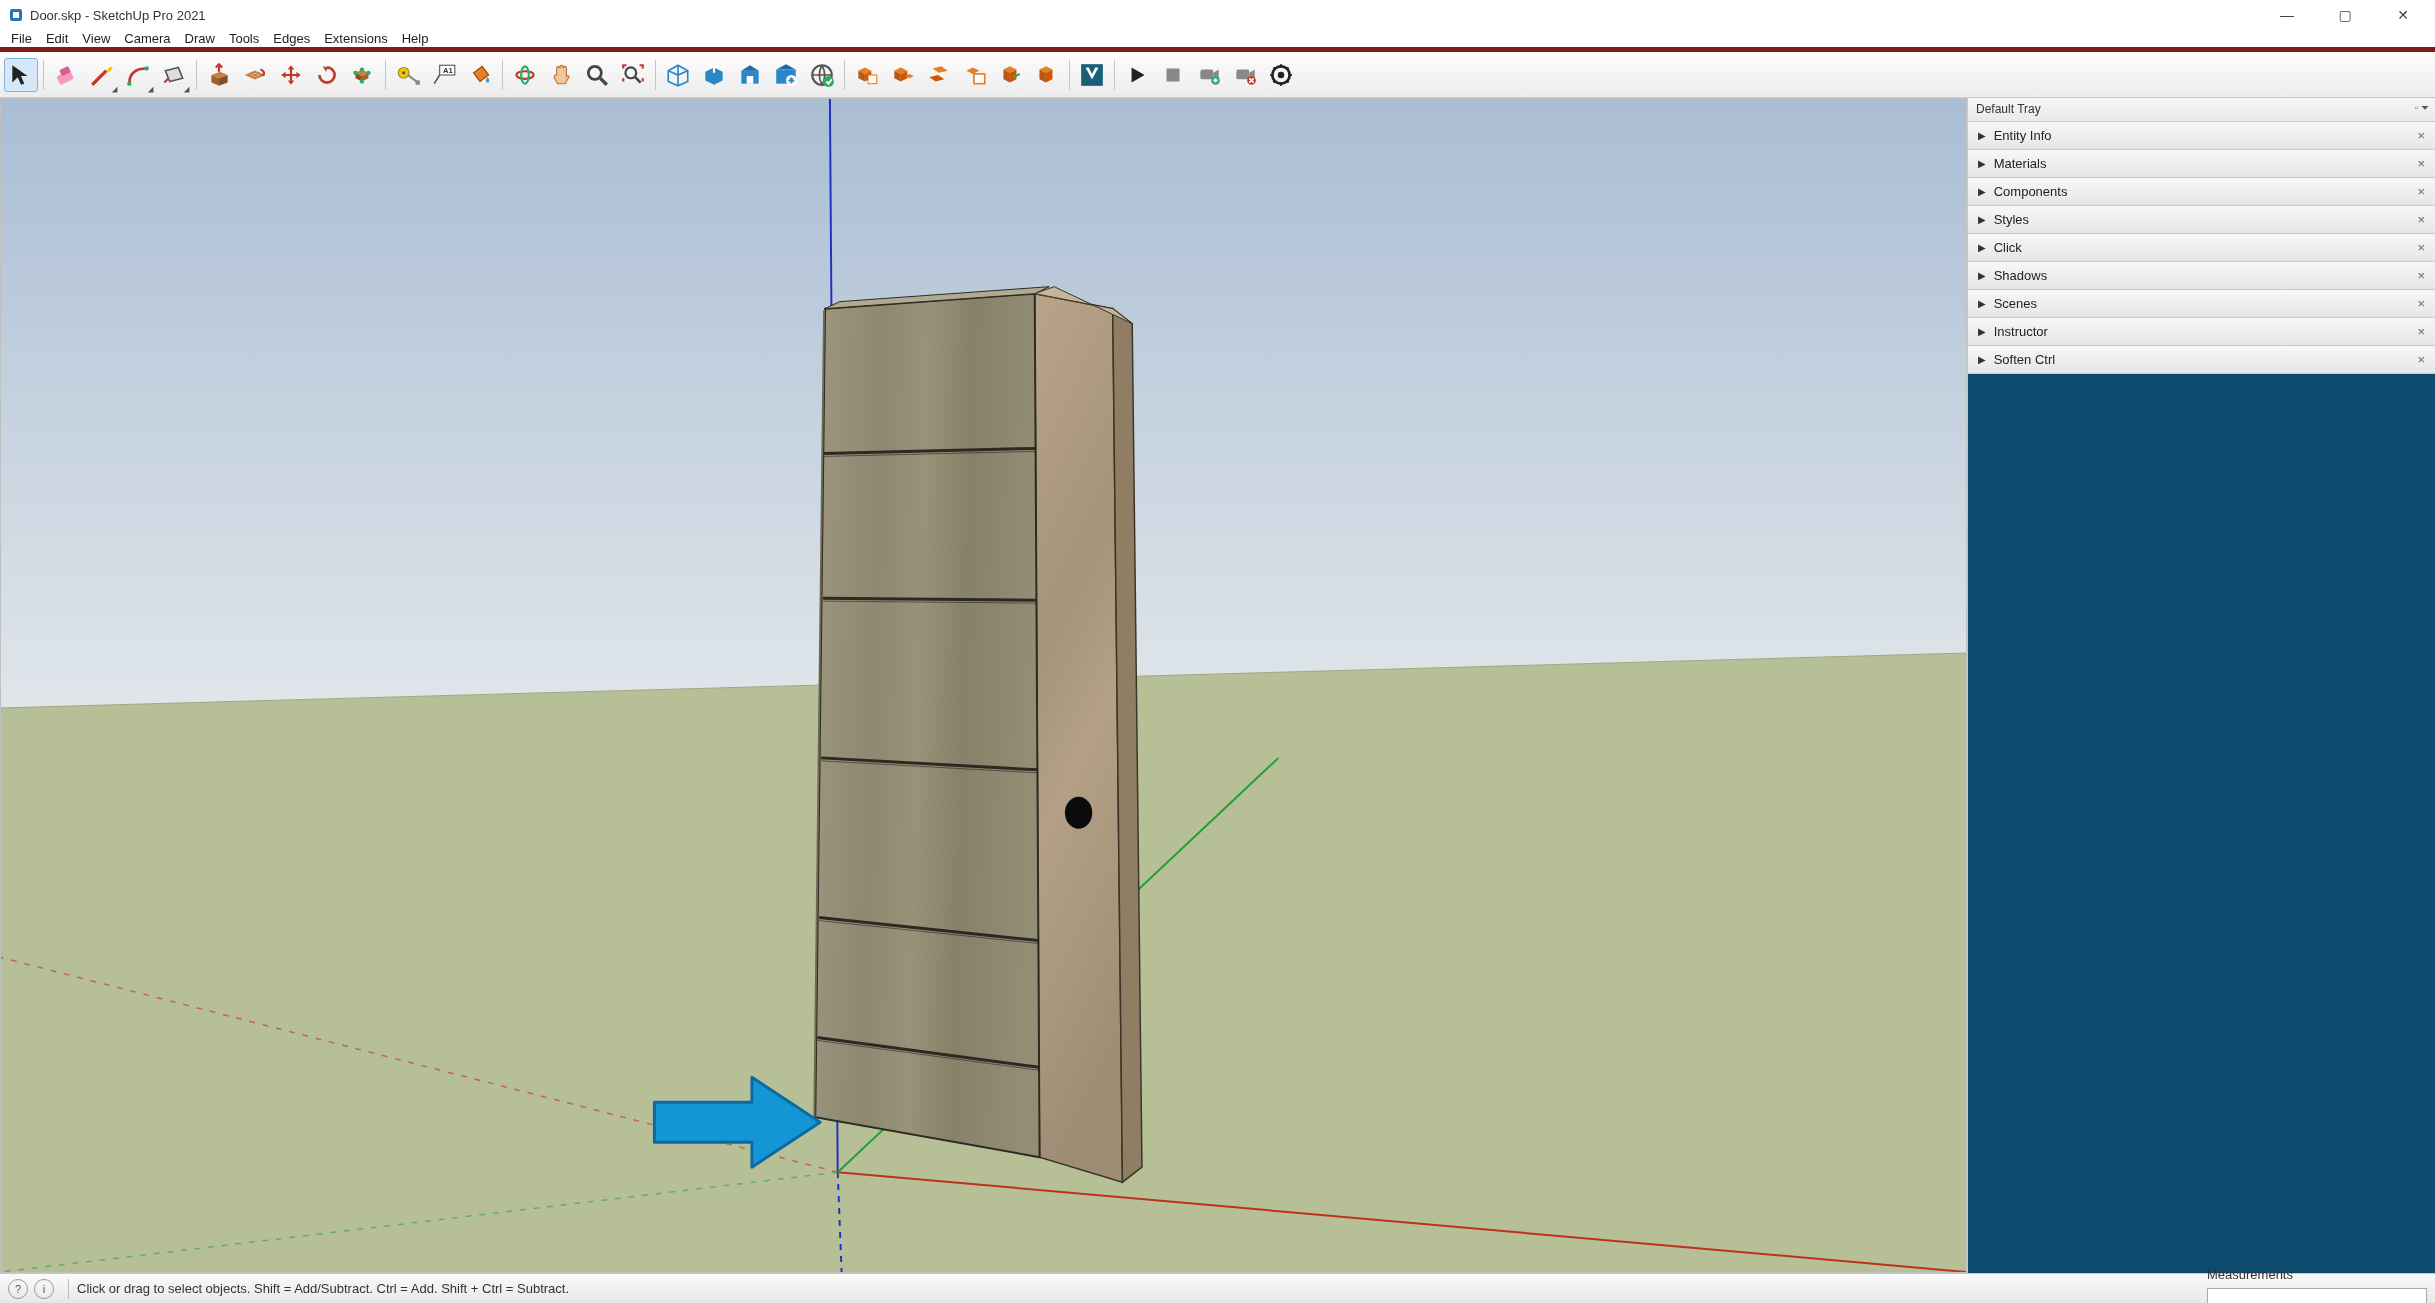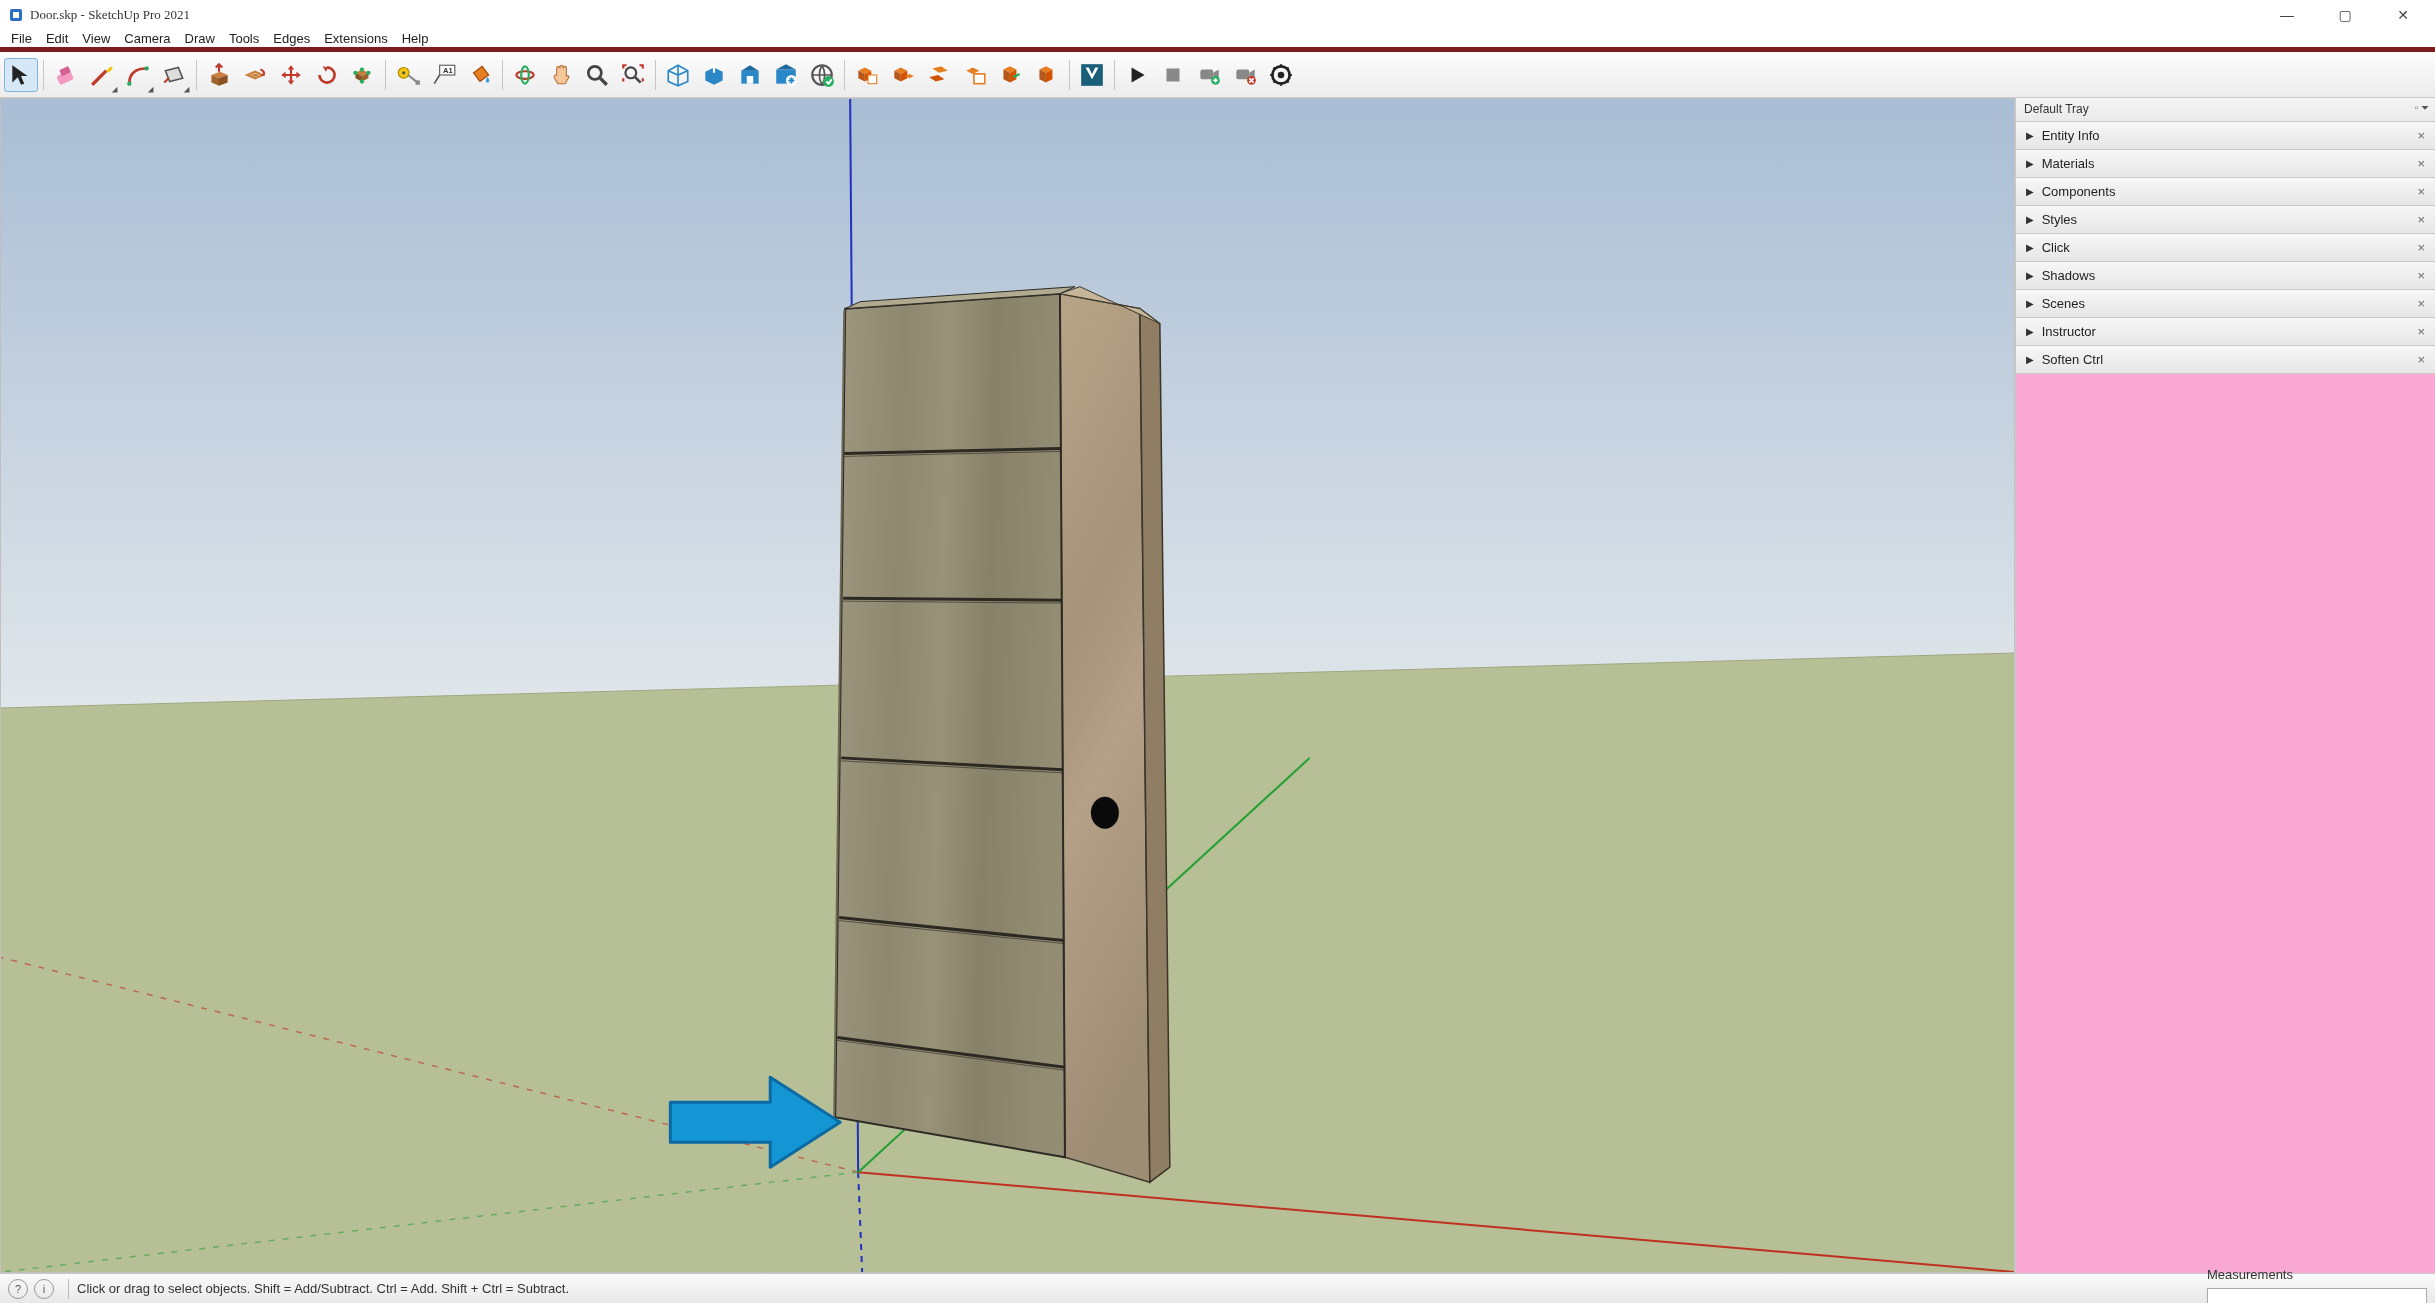--- a/index.html
+++ b/index.html
@@ -1,30 +1,30 @@
 <!DOCTYPE html>
 <html><head>
 <meta charset="utf-8">
 <style>
 * { margin:0; padding:0; box-sizing:border-box; }
 body { font-family:"Segoe UI",Tahoma,sans-serif; font-size:12px; background:#fff; overflow:hidden; width:2435px; height:1303px; }
 .titlebar { height:30px; display:flex; align-items:center; padding:0 8px; background:#fff; }
 .titlebar .logo { width:16px; height:16px; margin-right:6px; display:inline-block; }
-.titlebar .title { font-size:13px; color:#333;font-family:Liberation Serif, serif; }
+.titlebar .title { font-size:13px; color:#333; }
 .win-controls { margin-left:auto; display:flex; gap:30px; align-items:center; padding-right:10px;}
 .win-controls span { width:28px; text-align:center; color:#444; font-size:14px; cursor:default;}
 .menubar { height:22px; display:flex; align-items:center; padding:0 4px; background:#fff; border-bottom:5px solid #7f1d1d;}
 .menubar .menu-item { padding:2px 7px; font-size:13px; color:#222; }
 .toolbar { height:46px; background:linear-gradient(#fdfdfd,#ececec); border-bottom:1px solid #c9c9c9; display:flex; align-items:center; padding:0 4px; gap:2px;font-weight:bold;}
 .tool-btn { width:34px; height:34px; display:flex; align-items:center; justify-content:center; border:1px solid transparent; border-radius:3px; position:relative;}
 .tool-btn.active { background:#d6e8f7; border-color:#7fb4e0; }
 .tool-sep { width:1px; height:30px; background:#c5c5c5; margin:0 3px; }
 .workspace { position:absolute; top:98px; left:0; right:0; bottom:30px; display:flex; }
 .viewport { flex:1; position:relative; background:#fff; border:1px solid #c0c0c0;}
-.tray { width:420px; background:#f9a8d4; border-left:1px solid #c9c9c9; display:flex; flex-direction:column;}
+.tray { width:468px; background:#0c4a6e; border-left:1px solid #c9c9c9; display:flex; flex-direction:column;}
 .tray-title { height:24px; background:linear-gradient(#f5f5f5,#e9e9e9); border-bottom:1px solid #c9c9c9; padding:4px 8px; font-size:12px; color:#333; position:relative;}
 .tray-title .pin { position:absolute; right:6px; top:4px; font-size:10px; color:#555;}
 .panel { height:28px; background:linear-gradient(#f7f7f7,#e6e6e6); border-bottom:1px solid #c9c9c9; display:flex; align-items:center; padding:0 10px; font-size:13px; color:#222; position:relative;}
 .panel .arrow { margin-right:8px; font-size:10px; color:#333;}
 .panel .close { position:absolute; right:10px; color:#666; font-size:13px;}
 .statusbar { position:absolute; left:0; right:0; bottom:0; height:30px; background:linear-gradient(#fafafa,#e8e8e8); border-top:1px solid #c9c9c9; display:flex; align-items:center; padding:0 8px; font-size:13px; color:#333;}
 .status-icon { width:20px; height:20px; border:1px solid #999; border-radius:50%; display:flex; align-items:center; justify-content:center; margin-right:6px; font-size:11px; color:#555;}
 .measure-box { margin-left:auto; display:flex; gap:6px;flex-direction:column; }
 .measure-box .field { width:220px; height:22px; background:#fff; border:1px solid #aaa; }
 

